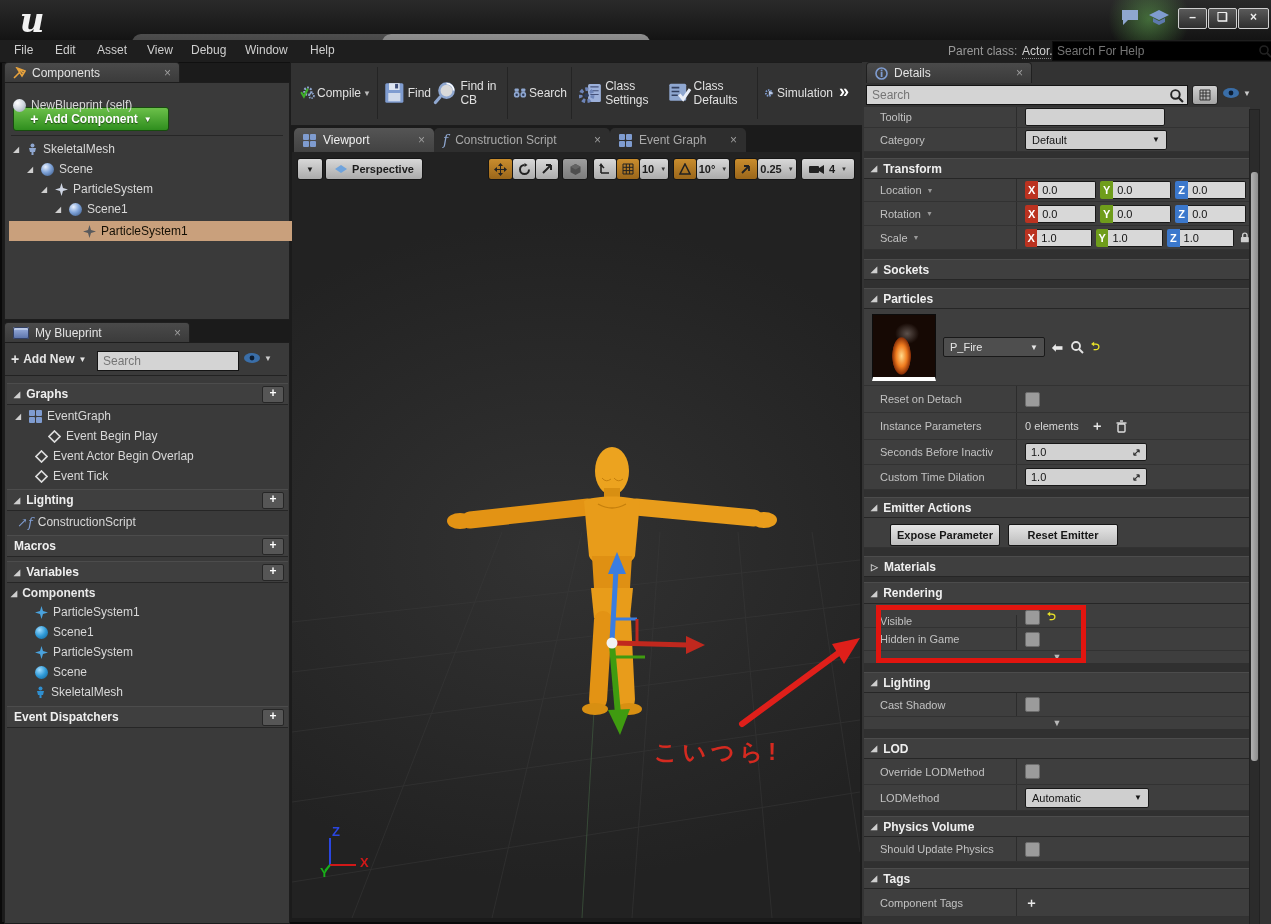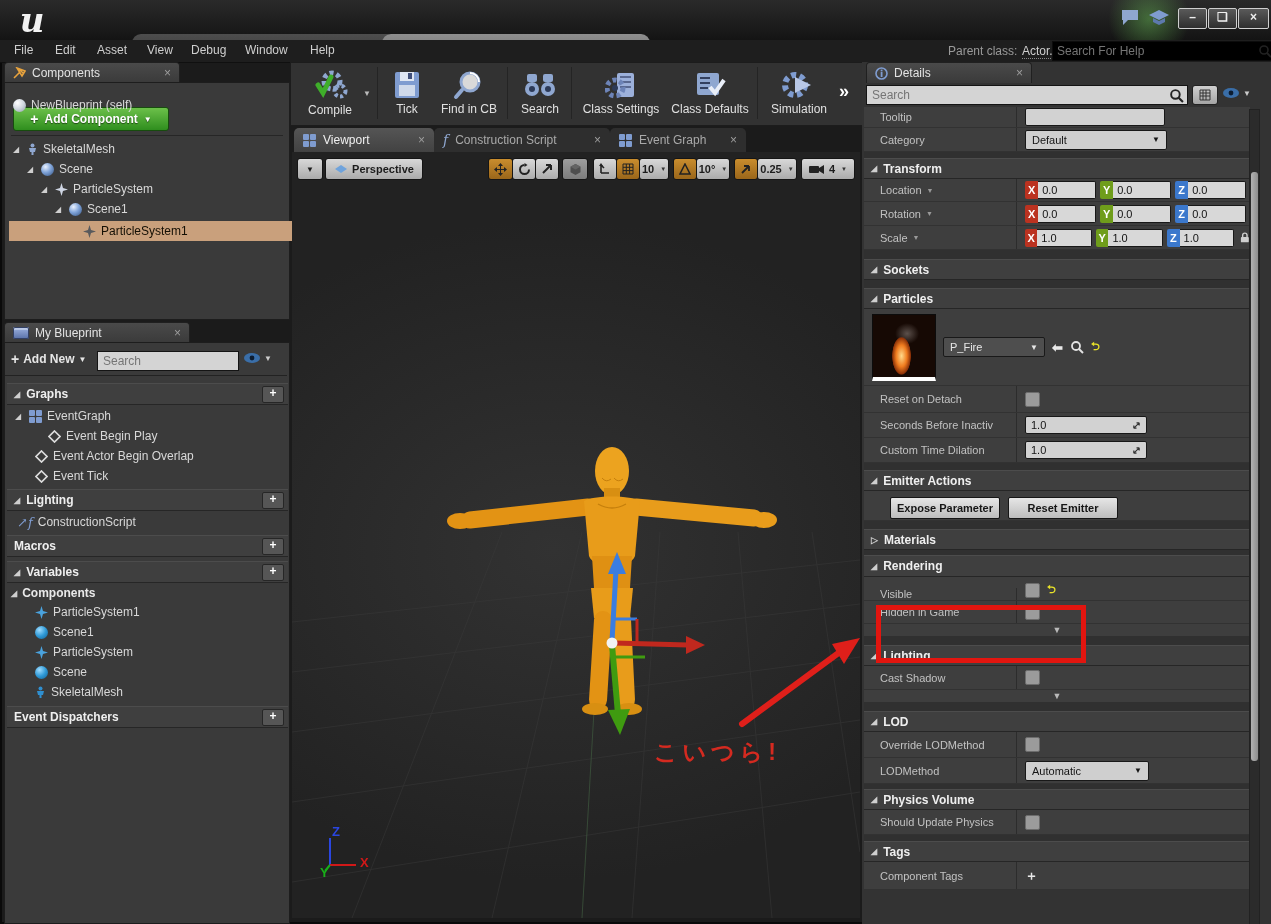--- a/index.html
+++ b/index.html
@@ -64,21 +64,21 @@
                 justify-content:center;gap:6px;text-shadow:0 1px 1px #0008;}
   .selrow{background:#c9a07c;color:#151005;}
   .searchbox{background:#d4d4d4;border:1px solid #141414;display:flex;align-items:center;height:18px;}
   .searchbox input{flex:1;border:0;background:transparent;outline:none;font-size:12px;color:#787878;
                    font-family:"Liberation Sans",sans-serif;padding:0 5px;}
   .toolbtn-sm{background:linear-gradient(#5a5a5a,#3c3c3c);border:1px solid #222;border-radius:3px;
               display:flex;align-items:center;justify-content:center;gap:3px;}
 
   
   #maintoolbar{left:290px;top:62px;width:572px;height:62px;background:#323232;border:1px solid #1c1c1c;}
-  .bigbtn{display:flex;flex-direction:column;align-items:center;justify-content:center;gap:2px;
+  .bigbtn{display:flex;flex-direction:row;align-items:center;justify-content:center;gap:2px;
           color:#e0e0e0;font-size:12px;height:58px;}
   .tbsep{width:1px;height:52px;background:#242424;top:4px;}
 
   
   .vtab{top:128px;height:24px;border-radius:5px 5px 0 0;display:flex;align-items:center;gap:7px;
         padding:0 9px;font-size:12px;}
   .vtab-active{background:linear-gradient(#555,#424242);color:#f0f0f0;}
   .vtab-idle{background:#2e2e2e;color:#a9a9a9;}
   .gridglyph{width:13px;height:13px;display:grid;grid-template-columns:6px 6px;grid-template-rows:6px 6px;gap:1px;}
   .gridglyph b{background:#7f9cd0;border-radius:1px;}
@@ -355,21 +355,21 @@
     </div>
     <span class="abs" style="left:72px;top:26px;color:#bbb;font-size:8px;">▼</span>
     <div class="abs tbsep" style="left:86px;"></div>
     <div class="abs bigbtn" style="left:92px;top:1px;width:48px;">
       <svg width="30" height="30" viewBox="0 0 30 30">
         <rect x="3" y="2" width="24" height="26" rx="2" fill="#7f9cd0"></rect>
           <rect x="8" y="2" width="14" height="9" fill="#dfe6f2"></rect>
         <rect x="16" y="3" width="4" height="6" fill="#41507a"></rect>
           <rect x="7" y="15" width="16" height="11" fill="#cfd9ea"></rect>
         </svg>
-      <span>Tick</span>
+      <span>Find</span>
     </div>
     <div class="abs bigbtn" style="left:142px;top:1px;width:72px;">
       <svg width="32" height="30" viewBox="0 0 32 30">
         <circle cx="17" cy="12" r="9" fill="#d9d9d9" stroke="#6b7franchise" stroke-width="0"></circle>
         <circle cx="17" cy="12" r="9" fill="none" stroke="#8fa7d0" stroke-width="3"></circle>
         <path d="M17 3a9 9 0 0 1 9 9" stroke="#fff" stroke-width="2" fill="none"></path>
         <line x1="9" y1="20" x2="3" y2="27" stroke="#8fa7d0" stroke-width="4" stroke-linecap="round"></line>
         </svg>
       <span>Find in CB</span>
     </div>
@@ -704,20 +704,32 @@
             </svg>
           <span class="yundo">⮌</span>
         </div>
       </div>
       <div class="drow" style="height:26px;">
         <div class="dlabel">Reset on Detach</div>
         <div class="dval">
             <span class="chk"></span>
           </div>
       </div>
+      <div class="drow" style="height:26px;">
+        <div class="dlabel">Instance Parameters</div>
+        <div class="dval" style="color:#d6d6d6;font-size:11px;gap:12px;">
+          <span>0 elements</span>
+          <span class="iconwhite" style="font-size:13px;">＋</span>
+          <svg width="11" height="13" viewBox="0 0 11 13">
+            <rect x="2" y="4" width="7" height="8" rx="1" fill="none" stroke="#dedede" stroke-width="1.4"></rect>
+            <line x1="0.5" y1="3" x2="10.5" y2="3" stroke="#dedede" stroke-width="1.4"></line>
+              <line x1="4" y1="1" x2="7" y2="1" stroke="#dedede" stroke-width="1.4"></line>
+            </svg>
+        </div>
+      </div>
       <div class="drow" style="height:24px;">
         <div class="dlabel">Seconds Before Inactiv</div>
         <div class="dval">
             <div class="fld" style="width:110px;justify-content:space-between;">
           <span>1.0</span>
           <svg width="9" height="9" viewBox="0 0 10 10">
                 <path d="M2 8L8 2M2 8h3M2 8V5M8 2H5m3 0v3" stroke="#333" stroke-width="1.3" fill="none"></path>
               </svg>
             </div>
           </div>

